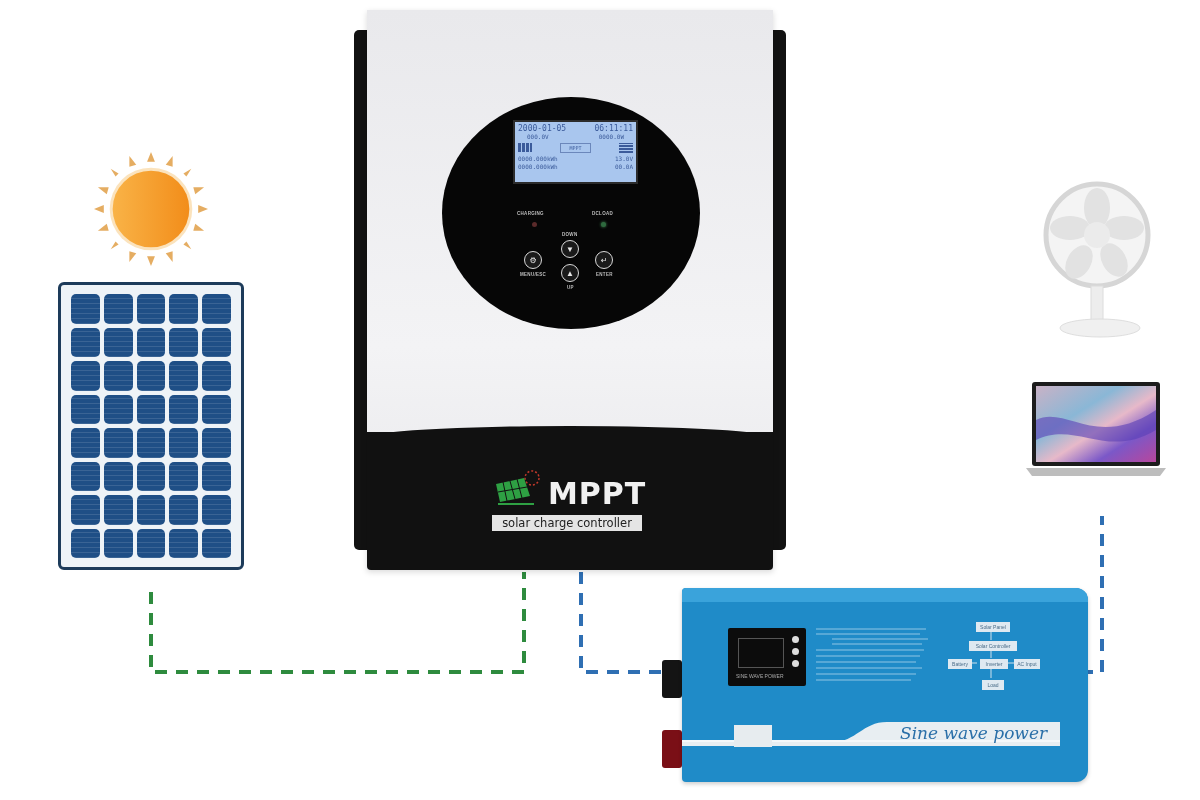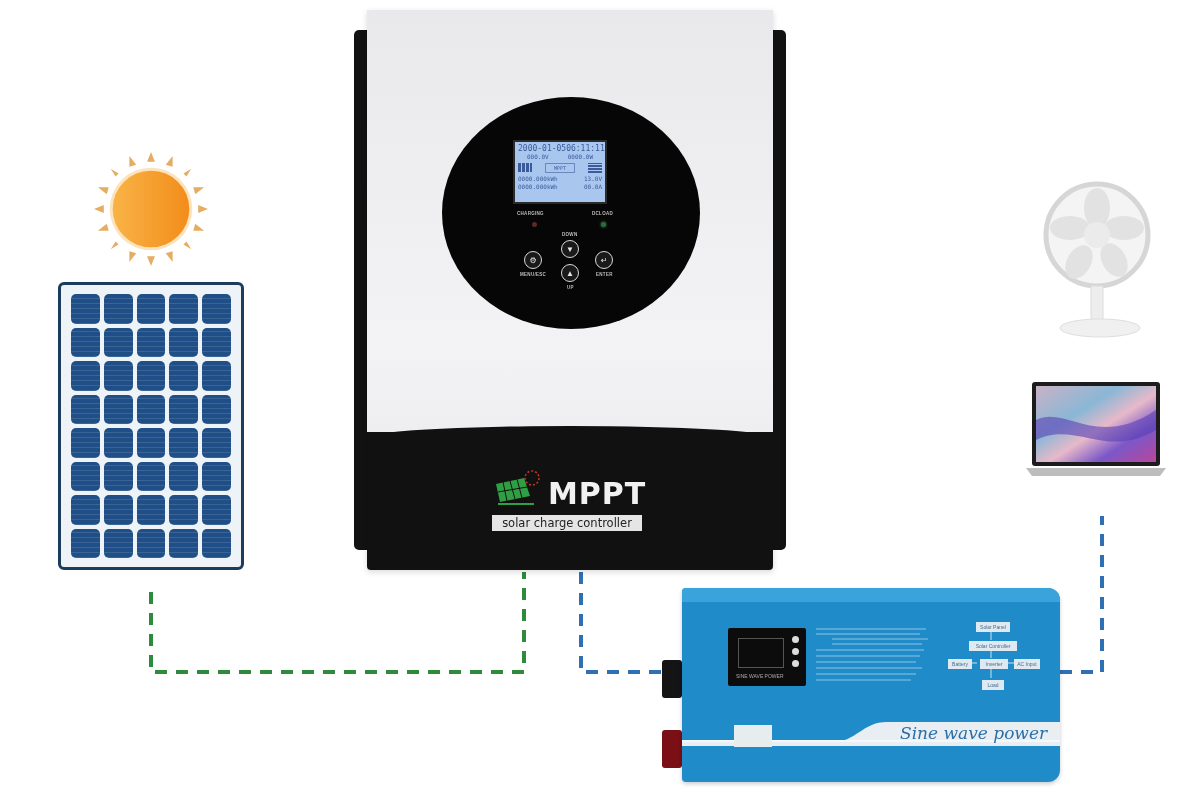--- a/index.html
+++ b/index.html
@@ -13,32 +13,32 @@
   #panel { left:58px; top:282px; width:186px; height:288px; box-sizing:border-box; border:3px solid #1d3b5a; border-radius:6px; background:#eef3f7; padding:9px 10px; display:grid; grid-template-columns:repeat(5,1fr); grid-template-rows:repeat(8,1fr); gap:4px; }
   .cell { background:#1f4f86; border-radius:5px; background-image:repeating-linear-gradient(0deg, rgba(255,255,255,0.12) 0 1px, transparent 1px 5px); }
 
   
   #ctrl-bracket-l { left:354px; top:30px; width:16px; height:520px; background:#121212; border-radius:5px 0 0 5px; }
   #ctrl-bracket-r { left:770px; top:30px; width:16px; height:520px; background:#121212; border-radius:0 5px 5px 0; }
   #ctrl { left:367px; top:10px; width:406px; height:560px; background:linear-gradient(180deg,#e9e9ec 0%,#f3f3f5 60%,#e7e7ea 100%); box-shadow:0 2px 6px rgba(0,0,0,0.15); }
   #ctrl-bottom { left:367px; top:432px; width:406px; height:138px; background:#111; border-radius:0 0 4px 4px; }
   #ctrl-bottom:before { content:""; position:absolute; left:0; right:0; top:-6px; height:12px; background:#111; border-radius:50% 50% 0 0 / 100% 100% 0 0; }
   #dial { left:442px; top:97px; width:258px; height:232px; background:#060606; border-radius:50%; }
-  #lcd { left:513px; top:140px; width:94px; height:64px; background:#a9c6ee; border:2px solid #2b2b2b; box-sizing:border-box; font-family:"DejaVu Sans Mono", monospace; color:#3b5b9b; font-size:7px; line-height:9px; }
+  #lcd { left:513px; top:120px; width:125px; height:64px; background:#a9c6ee; border:2px solid #2b2b2b; box-sizing:border-box; font-family:"DejaVu Sans Mono", monospace; color:#3b5b9b; font-size:7px; line-height:9px; }
   #lcd .row { display:flex; justify-content:space-between; padding:0 3px; white-space:nowrap; }
   .lbl { color:#bfbfbf; font-size:4.5px; letter-spacing:0.3px; font-weight:bold; }
   .led { width:5px; height:5px; border-radius:50%; }
   .btn { width:18px; height:18px; border-radius:50%; border:1.5px solid #d8d8d8; box-sizing:border-box; background:#1a1a1a; display:flex; align-items:center; justify-content:center; color:#e8e8e8; font-size:8px; }
 
   
   #logo-mppt { left:548px; top:476px; color:#f1f1f1; font-size:30px; font-weight:bold; letter-spacing:1px; font-family:"DejaVu Sans", sans-serif; }
   #logo-sub { left:492px; top:515px; width:150px; height:16px; background:#e5e5e5; color:#222; font-size:11.5px; line-height:16px; text-align:center; font-family:"DejaVu Sans", sans-serif; }
 
   
-  #inv { left:682px; top:588px; width:378px; height:194px; background:#1f8bc8; border-radius:4px 12px 12px 4px; box-shadow:0 2px 4px rgba(0,0,0,0.2); overflow:hidden; }
+  #inv { left:682px; top:588px; width:378px; height:194px; background:#1f8bc8; border-radius:4px 12px 12px 4px; box-shadow:0 2px 4px rgba(0,0,0,0.2); overflow:hidden;padding-left:28px; }
   #inv-top { left:0; top:0; width:100%; height:14px; background:#3aa3db; }
   #inv-screen { left:46px; top:40px; width:78px; height:58px; background:#0c0c0c; border-radius:2px; }
   #inv-flow .node { position:absolute; background:#dfe9f1; color:#4a6c88; font-size:5px; line-height:10px; height:10px; text-align:center; padding:0 3px; }
   #inv-stripe { left:0; top:128px; width:100%; height:34px; }
   #inv-brand { left:218px; top:135px; color:#2a6fa8; font-family:"DejaVu Serif", serif; font-style:italic; font-size:17px; }
   #inv-warn { left:52px; top:137px; width:38px; height:22px; background:#e7ecef; }
   .term { width:20px; height:38px; border-radius:3px; }
 
   .muted-line { position:absolute; height:2px; background:rgba(255,255,255,0.25); }
 </style>

